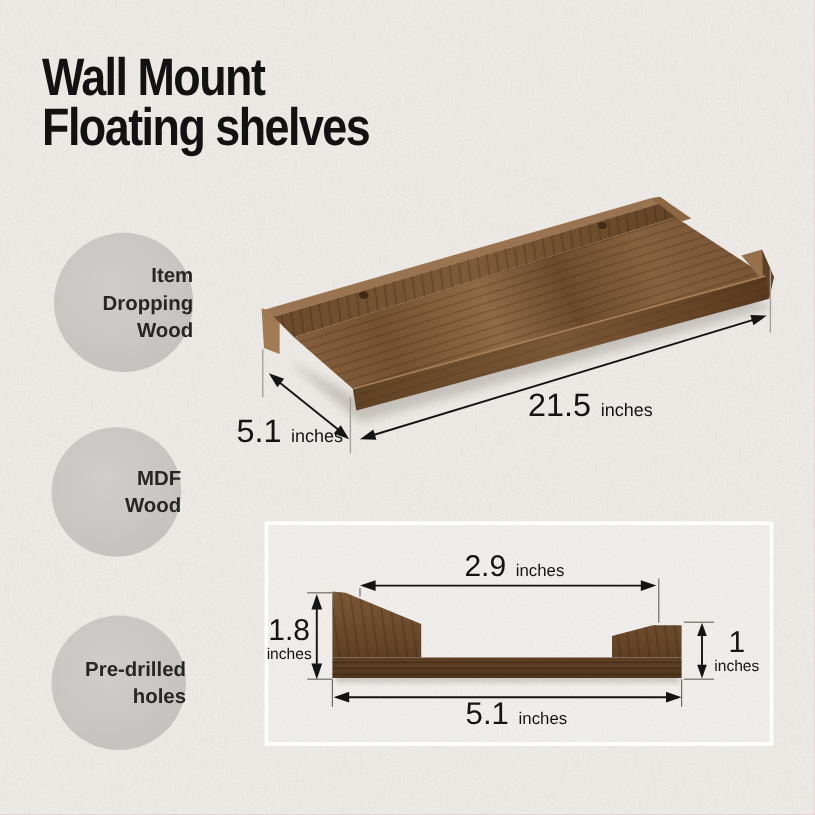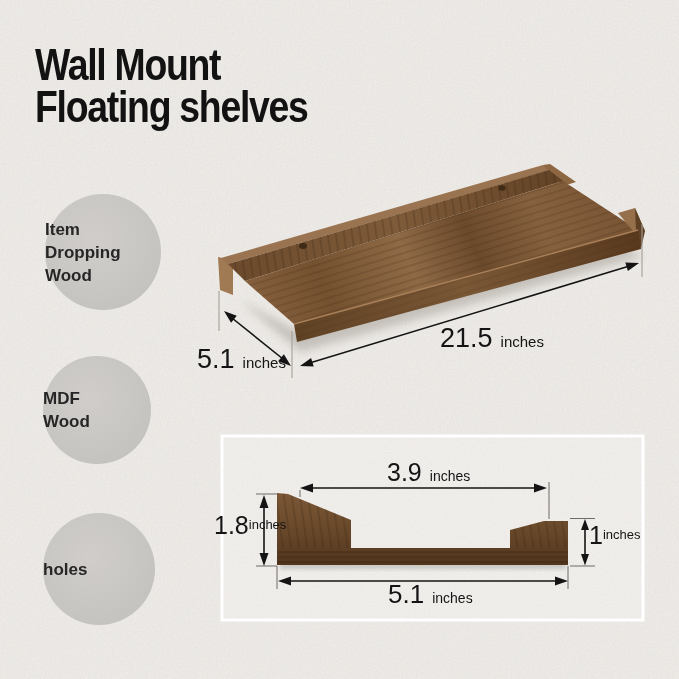--- a/index.html
+++ b/index.html
@@ -15,39 +15,39 @@
     font-weight:bold;color:#121212;
     font-size:44px;line-height:42px;letter-spacing:-1.5px;
     transform:scaleX(.85);transform-origin:left top;
     white-space:nowrap;
   }
   .title span{display:block;}
   
   .feature{
     position:absolute;border-radius:50%;
     background:radial-gradient(circle at 42% 38%, #d0cdca 0%, #c8c6c3 55%, #c1bfbc 100%);
-    display:flex;flex-direction:column;align-items:flex-start;justify-content:center;
+    display:flex;flex-direction:column;align-items:flex-end;justify-content:center;
     color:#262626;font-weight:600;font-size:17px;line-height:23px;text-align:center;
   }
   #feature-1{left:45px;top:194px;width:116px;height:116px;}
   #feature-2{left:43px;top:356px;width:108px;height:108px;}
   #feature-3{left:43px;top:513px;width:112px;height:112px;}
   
   .dim{position:absolute;color:#141414;display:flex;align-items:baseline;white-space:nowrap;}
   .dim .val{font-size:27px;}
   .dim .unit{font-size:15px;margin-left:8px;}
   #dim-length{left:440px;top:323px;}
   #dim-depth{left:197px;top:344px;}
   #dim-opening{left:387px;top:458px;}
   #dim-opening .val{font-size:25px;}
   #dim-opening .unit{font-size:14px;}
   #dim-depth2{left:388px;top:579px;}
   #dim-depth2 .val{font-size:26px;}
   #dim-depth2 .unit{font-size:14px;}
-  .dim-stack{position:absolute;color:#141414;display:flex;flex-direction:row;align-items:center;white-space:nowrap;}
+  .dim-stack{position:absolute;color:#141414;display:flex;flex-direction:column;align-items:center;white-space:nowrap;}
   .dim-stack .val{font-size:25px;line-height:26px;}
   .dim-stack .unit{font-size:13px;line-height:14px;}
   #dim-backlip{left:214px;top:512px;width:54px;}
   #dim-frontlip{left:589px;top:522px;width:50px;}
 </style>
 </head>
 <body>
 
 <div id="canvas">
 
@@ -75,20 +75,21 @@
   <div class="feature" id="feature-1">
     <span>Item</span>
     <span>Dropping</span>
     <span>Wood</span>
   </div>
   <div class="feature" id="feature-2">
     <span>MDF</span>
     <span>Wood</span>
   </div>
   <div class="feature" id="feature-3">
+    <span>Pre-drilled</span>
     <span>holes</span>
   </div>
 
   <svg class="layer" width="679" height="679">
     <defs>
       <linearGradient id="woodTop" x1="250" y1="330" x2="600" y2="170" gradientUnits="userSpaceOnUse">
         <stop offset="0" stop-color="#8a6341"></stop>
         <stop offset="0.22" stop-color="#74512f"></stop>
         <stop offset="0.45" stop-color="#8f6a46"></stop>
         <stop offset="0.62" stop-color="#6b4a2c"></stop>
@@ -222,21 +223,21 @@
 
   <div class="dim" id="dim-length">
     <span class="val">21.5</span>
     <span class="unit">inches</span>
   </div>
   <div class="dim" id="dim-depth">
     <span class="val">5.1</span>
     <span class="unit">inches</span>
   </div>
   <div class="dim" id="dim-opening">
-    <span class="val">3.9</span>
+    <span class="val">2.9</span>
     <span class="unit">inches</span>
   </div>
   <div class="dim-stack" id="dim-backlip">
     <span class="val">1.8</span>
     <span class="unit">inches</span>
   </div>
   <div class="dim-stack" id="dim-frontlip">
     <span class="val">1</span>
     <span class="unit">inches</span>
   </div>

